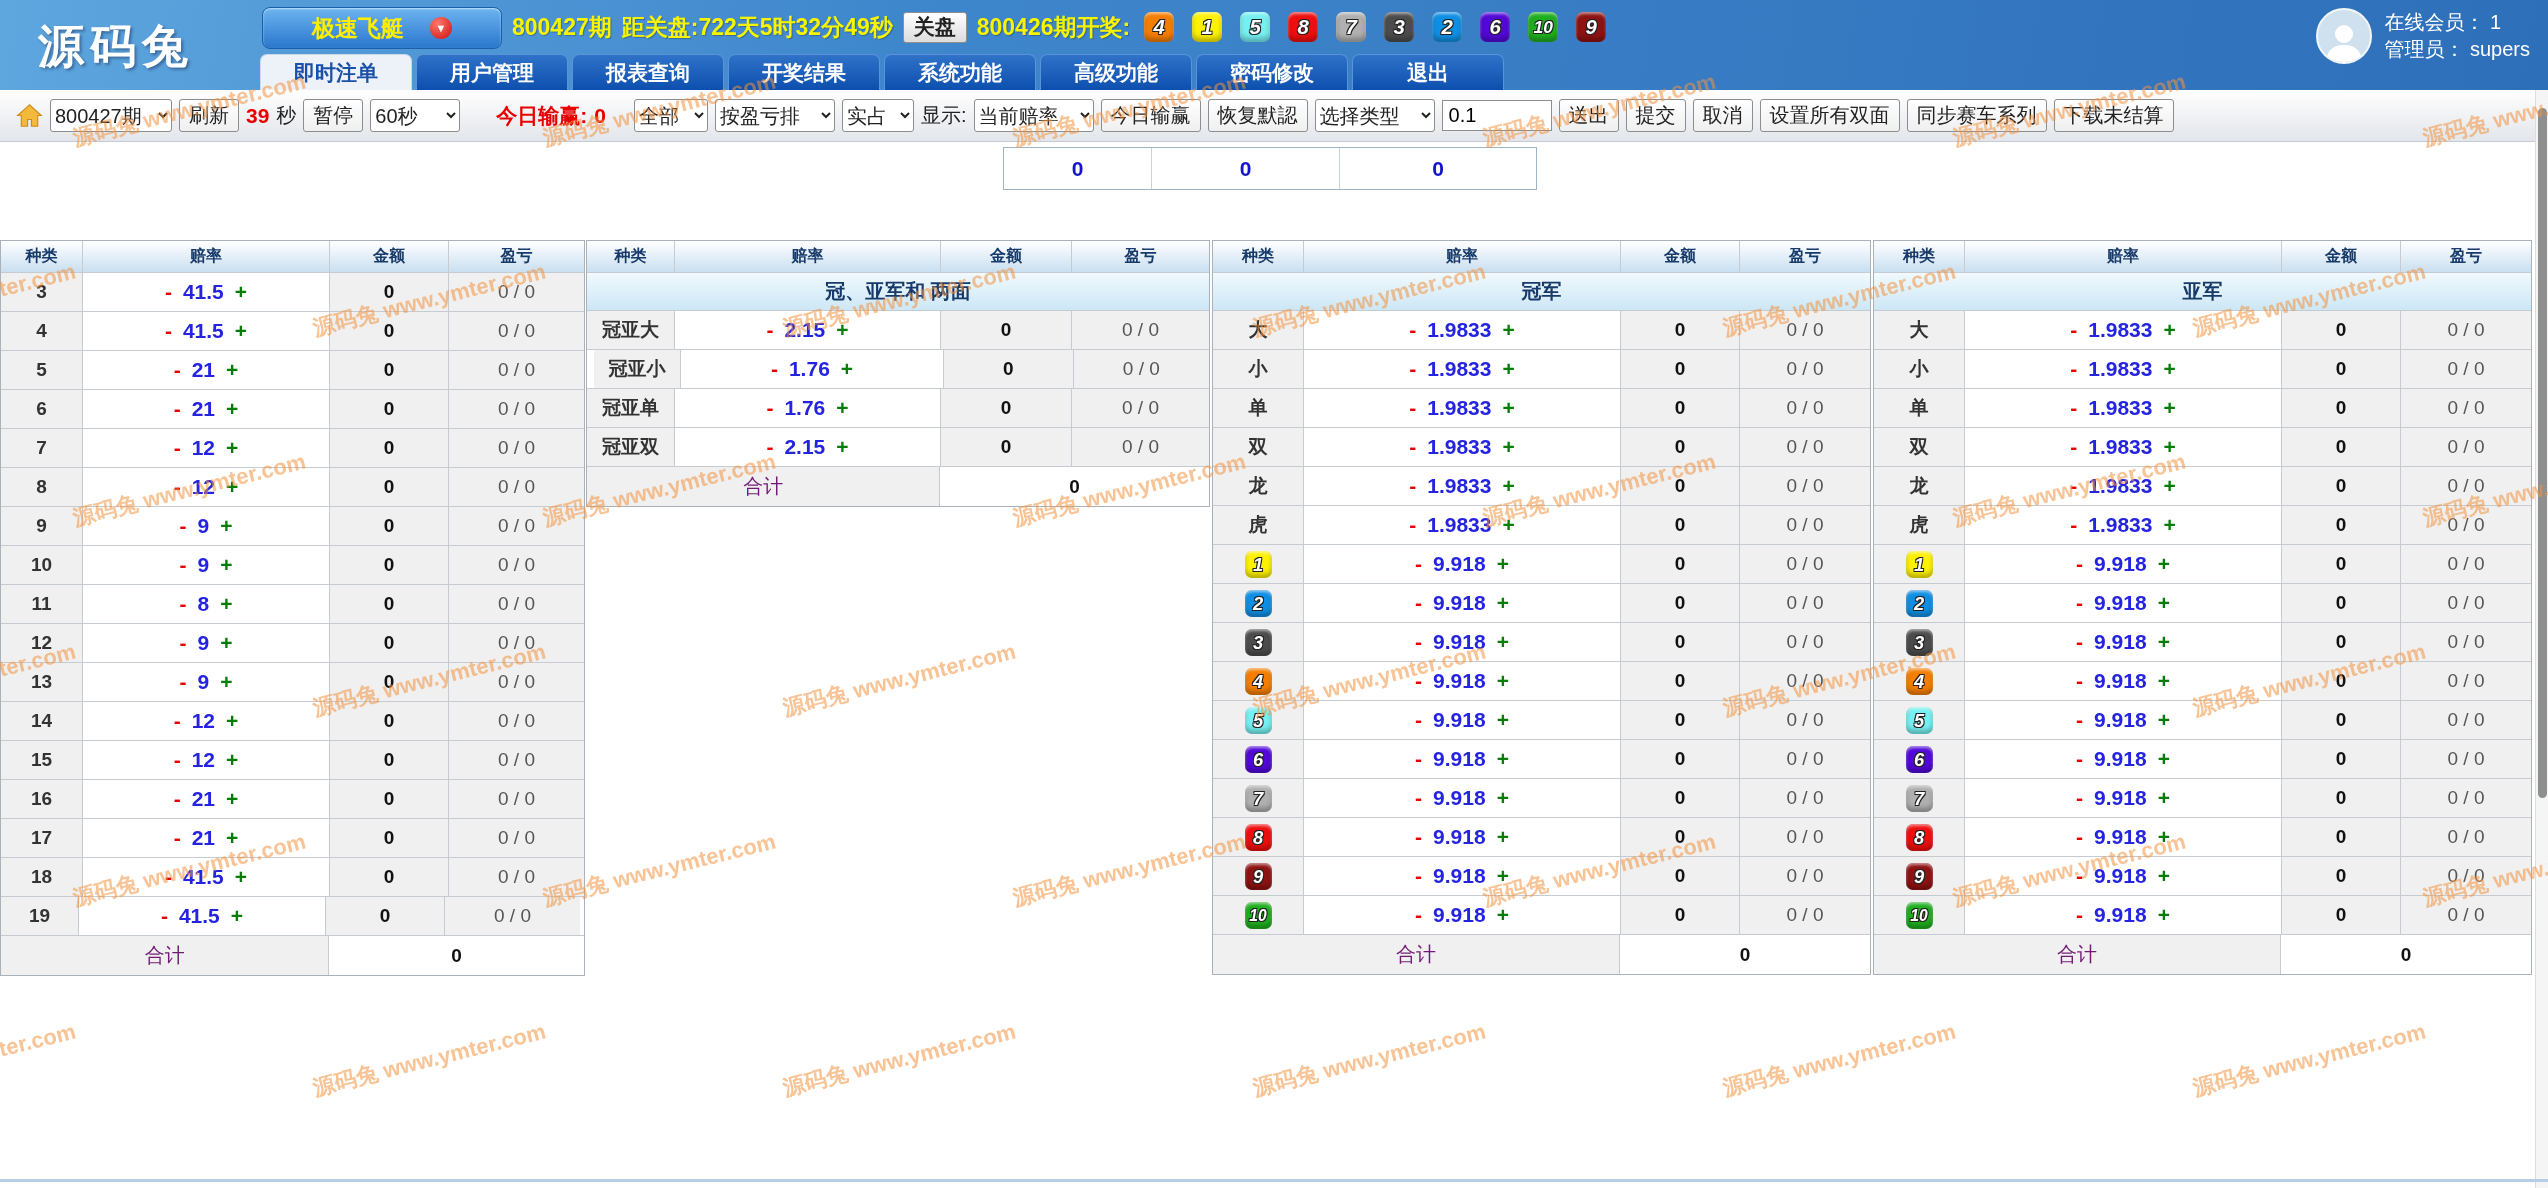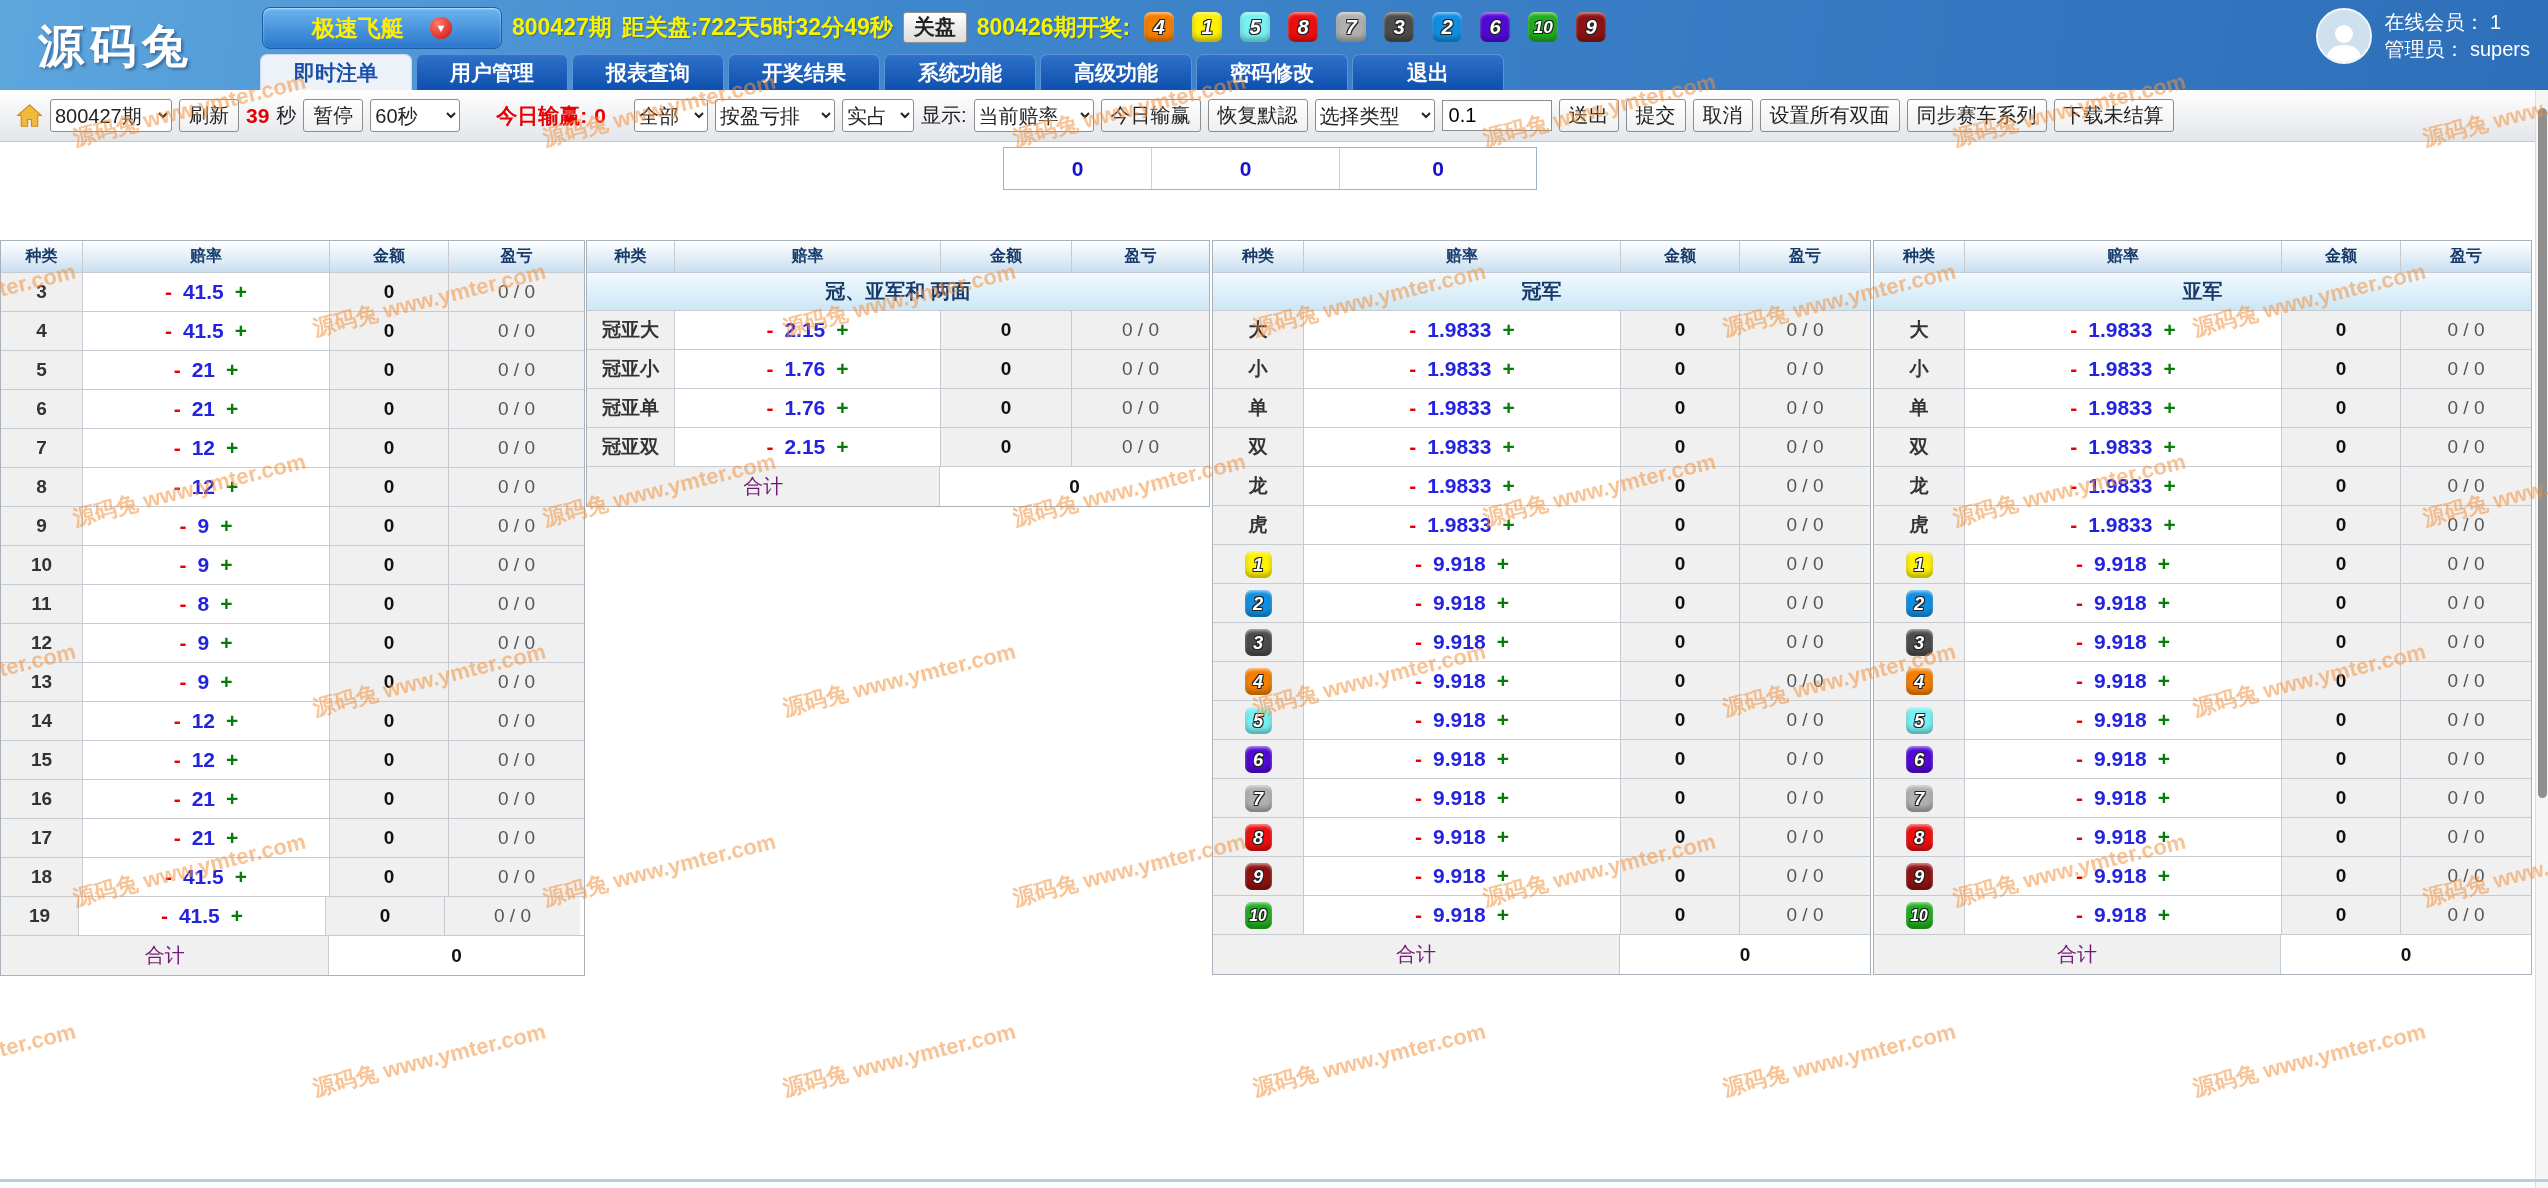--- a/index.html
+++ b/index.html
@@ -401,21 +401,21 @@
         <div class="tcell kind" style="width: 88px;">冠亚大</div>
         <div class="tcell odds" style="width: 266px;">
           <span class="minus">-</span>
           <span class="oval">2.15</span>
           <span class="plus">+</span>
         </div>
         <div class="tcell amount" style="width: 131px;">0</div>
         <div class="tcell pl" style="width: 137px;">0 / 0</div>
       </div>
       <div class="trow data-row">
-        <div class="tcell kind" style="width: 88px;">冠亚小</div>
+        <div class="tcell kind" style="width: 88px; margin-left: 7px;">冠亚小</div>
         <div class="tcell odds" style="width: 266px;">
           <span class="minus">-</span>
           <span class="oval">1.76</span>
           <span class="plus">+</span>
         </div>
         <div class="tcell amount" style="width: 131px;">0</div>
         <div class="tcell pl" style="width: 137px;">0 / 0</div>
       </div>
       <div class="trow data-row">
         <div class="tcell kind" style="width: 88px;">冠亚单</div>

